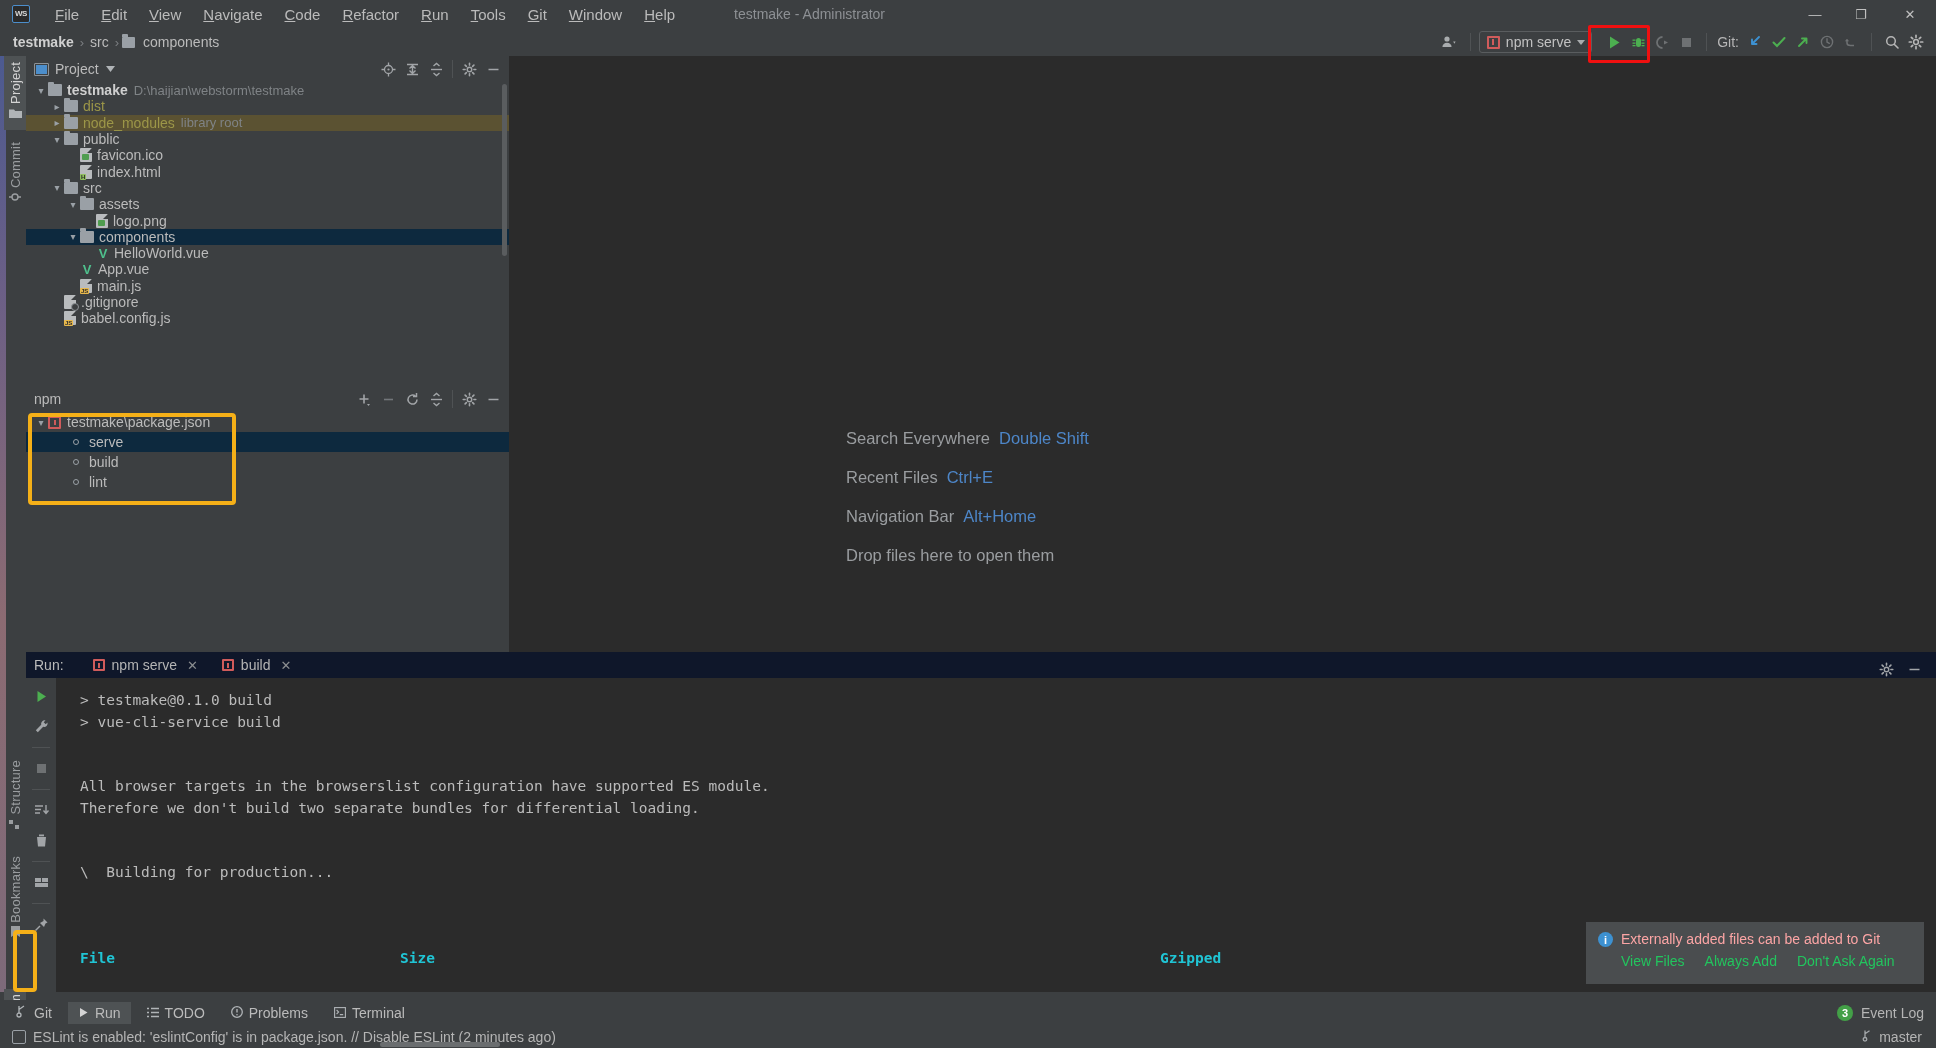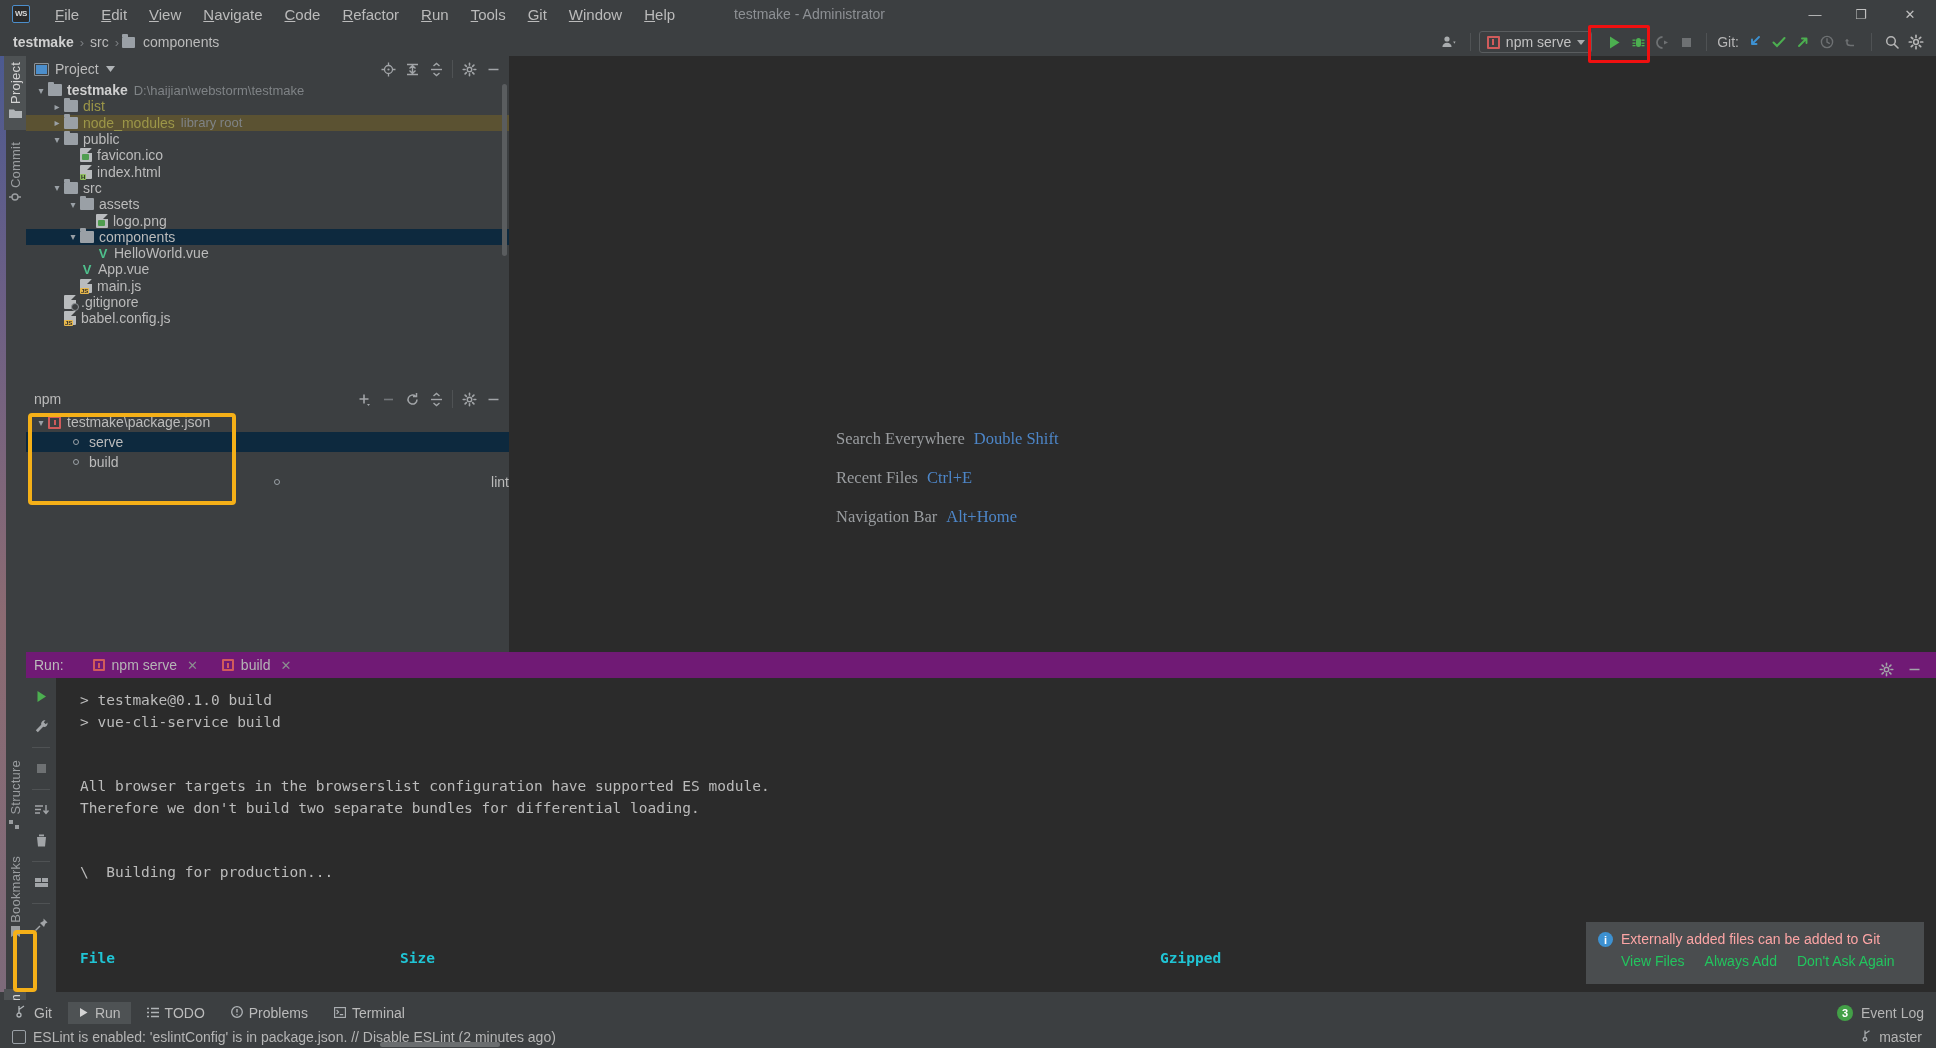--- a/index.html
+++ b/index.html
@@ -192,29 +192,29 @@
     position: absolute; left: 26px; top: 386px; width: 483px; height: 266px;
     background: #3c3f41;
   }
   .npm-tree { font-size: 14px; }
 
   
   .editor {
     position: absolute; left: 509px; top: 56px; width: 1427px; height: 596px;
     background: #2b2b2b;
   }
-  .hint-list { position: absolute; left: 327px; top: 363px; font-family: Liberation Serif, serif; }
+  .hint-list { position: absolute; left: 337px; top: 363px; }
   .hint-row { height: 39px; display: flex; align-items: center; font-size: 16.5px; }
   .hint-lbl { color: #9a9da0; }
   .hint-key { color: #4d86c8; margin-left: 9px; }
 
   
   .runpanel {
     position: absolute; left: 26px; top: 652px; width: 1910px; height: 280px;
-    background: #701a75;
+    background: #0f172a;
   }
   .run-tabs { height: 26px; display: flex; align-items: center; padding-left: 8px; }
   .run-lbl { font-size: 14px; color: #bbbbbb; margin-right: 22px; }
   .run-tab {
     display: flex; align-items: center; gap: 7px; padding: 3px 7px;
     font-size: 14px; color: #b5b5b5; position: relative; margin-right: 10px;
   }
   .run-tab.active:after {
     content:''; position:absolute; left:0; right:0; bottom:-4px; height:2px;
     background:#9a9da0;
@@ -674,21 +674,21 @@
           </span>
           <span class="tlabel">serve</span>
         </div>
         <div class="tnode" style="height: 20px; padding-left: 30px;">
           <span class="twist"></span>
           <span style="width: 12px; height: 12px; margin-right: 7px; flex: 0 0 12px; display: inline-flex; align-items: center; justify-content: center;">
             <span style="width:6px;height:6px;border:1.4px solid #9aa0a6;border-radius:50%;display:block"></span>
           </span>
           <span class="tlabel">build</span>
         </div>
-        <div class="tnode" style="height: 20px; padding-left: 30px; justify-content: space-between;">
+        <div class="tnode" style="height: 20px; padding-left: 30px;">
           <span class="twist"></span>
           <span style="width: 12px; height: 12px; margin-right: 7px; flex: 0 0 12px; display: inline-flex; align-items: center; justify-content: center;">
             <span style="width:6px;height:6px;border:1.4px solid #9aa0a6;border-radius:50%;display:block"></span>
           </span>
           <span class="tlabel">lint</span>
         </div>
       </div>
   </div>
 
   <div class="editor">
@@ -697,20 +697,23 @@
           <span class="hint-lbl">Search Everywhere</span>
           <span class="hint-key">Double Shift</span>
         </div>
         <div class="hint-row">
           <span class="hint-lbl">Recent Files</span>
           <span class="hint-key">Ctrl+E</span>
         </div>
         <div class="hint-row">
           <span class="hint-lbl">Navigation Bar</span>
           <span class="hint-key">Alt+Home</span>
+        </div>
+        <div class="hint-row">
+          <span class="hint-lbl">Drop files here to open them</span>
         </div>
       </div>
   </div>
 
   <div class="runpanel">
     <div class="run-tabs">
       <span class="run-lbl">Run:</span>
       <div class="run-tab">
         <span class="npm-sq" style="width:12px;height:12px;">
             <i style="height:5px"></i>

